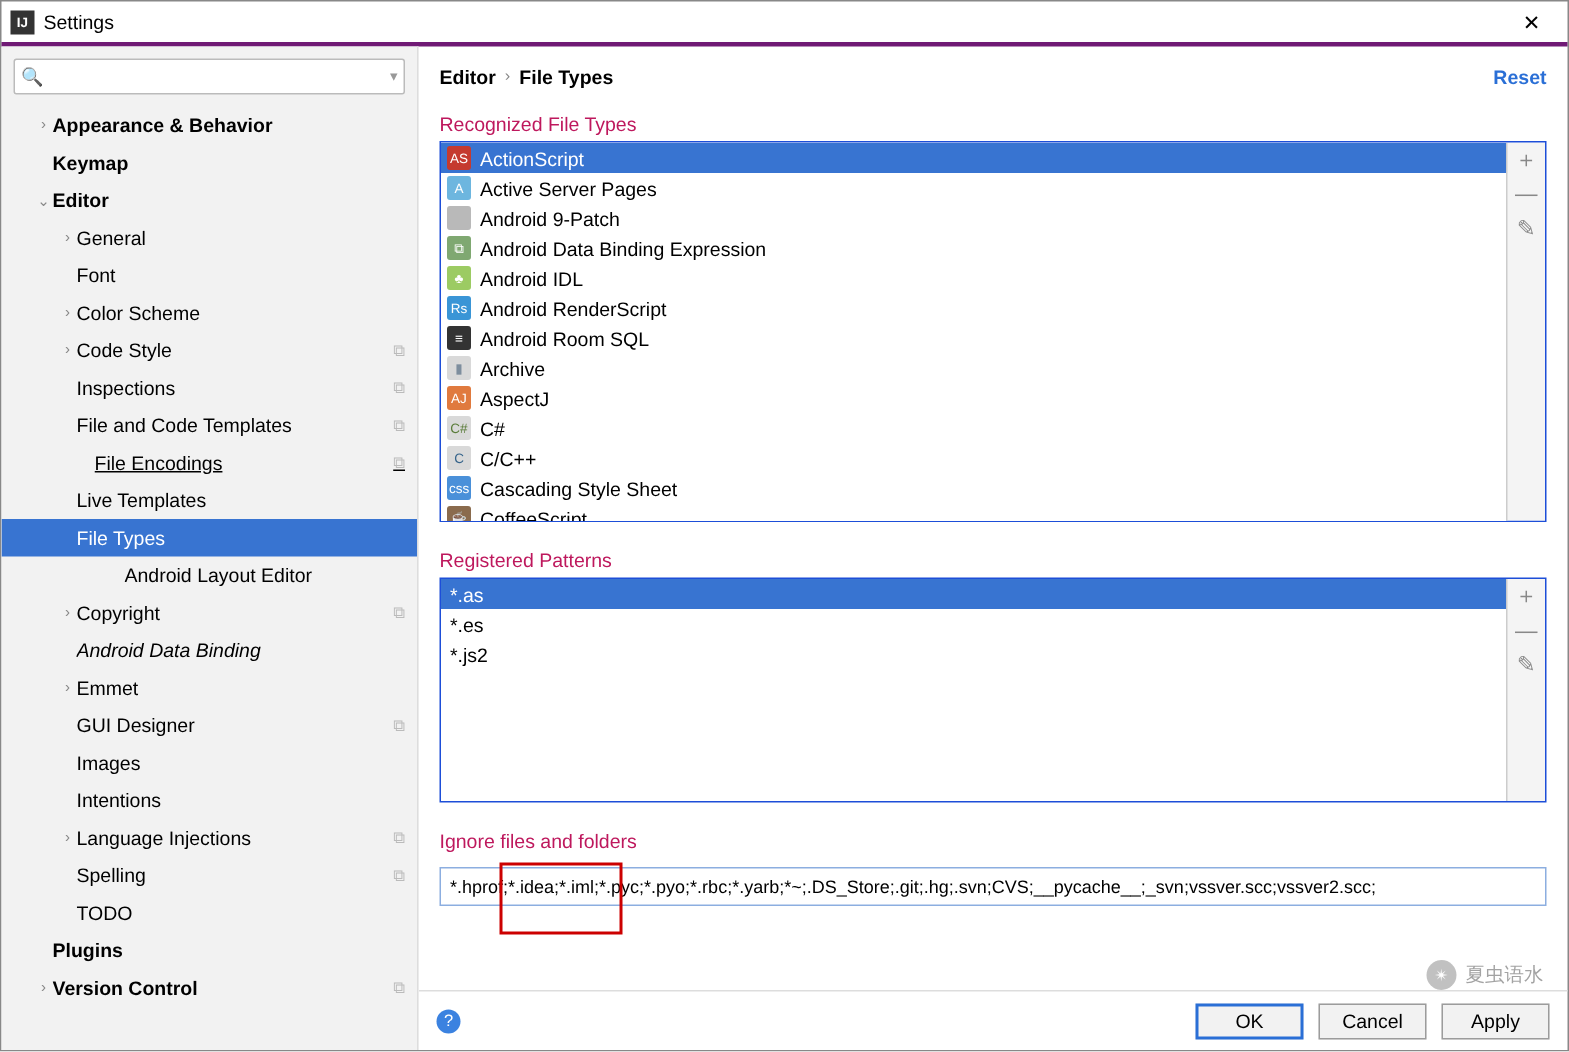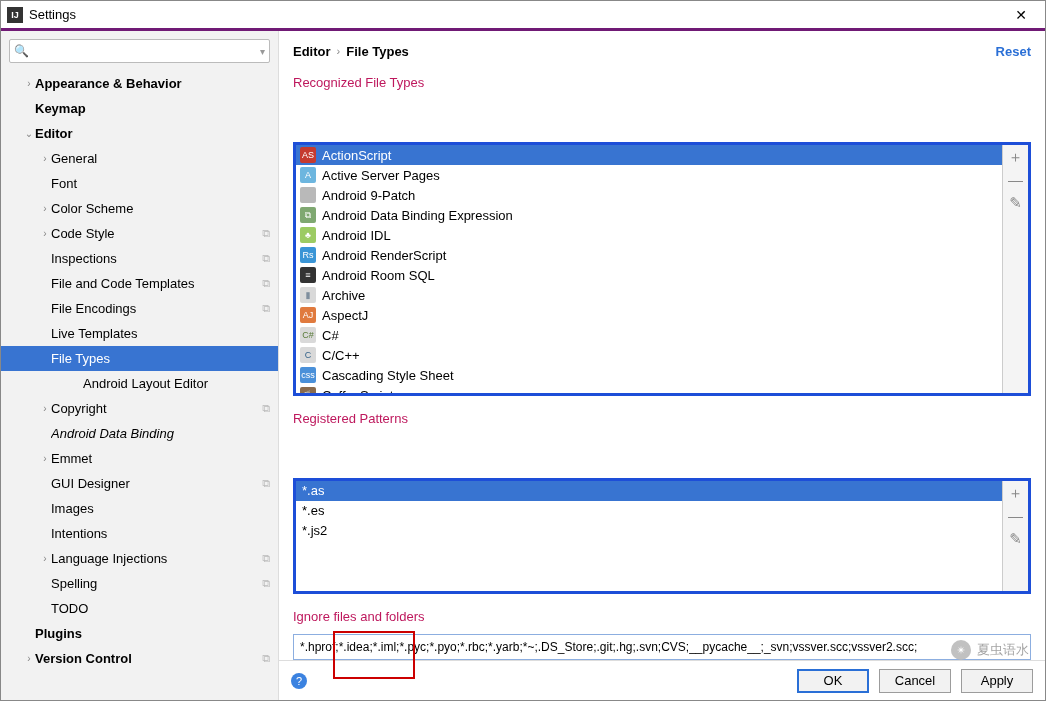--- a/index.html
+++ b/index.html
@@ -32,21 +32,21 @@
 .rightpane { flex: 1; display: flex; flex-direction: column; min-width: 0; }
 .bcrumb { height: 40px; display: flex; align-items: center; padding: 0 14px; }
 .bcrumb .crumb { font-weight: 600; }
 .bcrumb .sep { margin: 0 6px; color: #888; font-size: 11px; }
 .bcrumb .reset { color: #2a6fd6; font-weight: 600; cursor: pointer; }
 .bcrumb .spacer { flex: 1; }
 
 .content { flex: 1; padding: 0 14px 0 14px; display: flex; flex-direction: column; min-height: 0; }
 .section-label { color: #be185d; margin: 4px 0 4px 0; }
 
-.listwrap { display: flex; border: 3px solid #1d4ed8; margin-top: 48px; }
+.listwrap { display: flex; border: 1px solid #1d4ed8; }
 .recog { height: 254px; }
 .patterns { height: 150px; }
 .listbox { flex: 1; overflow: auto; background: #fff; }
 .list-row { height: 20px; display: flex; align-items: center; padding: 0 4px; }
 .list-row.selected-row { background: #3874d1; color: #fff; }
 .fi { width: 16px; height: 16px; margin-right: 6px; display: inline-flex; align-items: center; justify-content: center; font-size: 9px; border-radius: 2px; color: #fff; }
 .sidebtns { width: 26px; background: #f4f4f4; border-left: 1px solid #ccc; display: flex; flex-direction: column; align-items: center; padding-top: 4px; gap: 8px; color: #888; }
 .sidebtns span { cursor: pointer; font-size: 15px; line-height: 1; }
 
 .ignorewrap { margin-top: 6px; position: relative; }
@@ -114,21 +114,21 @@
           <div class="tree-item" style="padding-left: 38px;">
             <span class="chev"></span>
             <span class="lbl">Inspections</span>
             <span class="copy">⧉</span>
           </div>
           <div class="tree-item" style="padding-left: 38px;">
             <span class="chev"></span>
             <span class="lbl">File and Code Templates</span>
             <span class="copy">⧉</span>
           </div>
-          <div class="tree-item" style="padding-left: 38px;">
+          <div class="tree-item" style="padding-left: 50px; text-decoration: underline;">
             <span class="chev"></span>
             <span class="lbl">File Encodings</span>
             <span class="copy">⧉</span>
           </div>
           <div class="tree-item" style="padding-left: 38px;">
             <span class="chev"></span>
             <span class="lbl">Live Templates</span>
           </div>
           <div class="tree-item selected" style="padding-left: 38px;">
             <span class="chev"></span>

